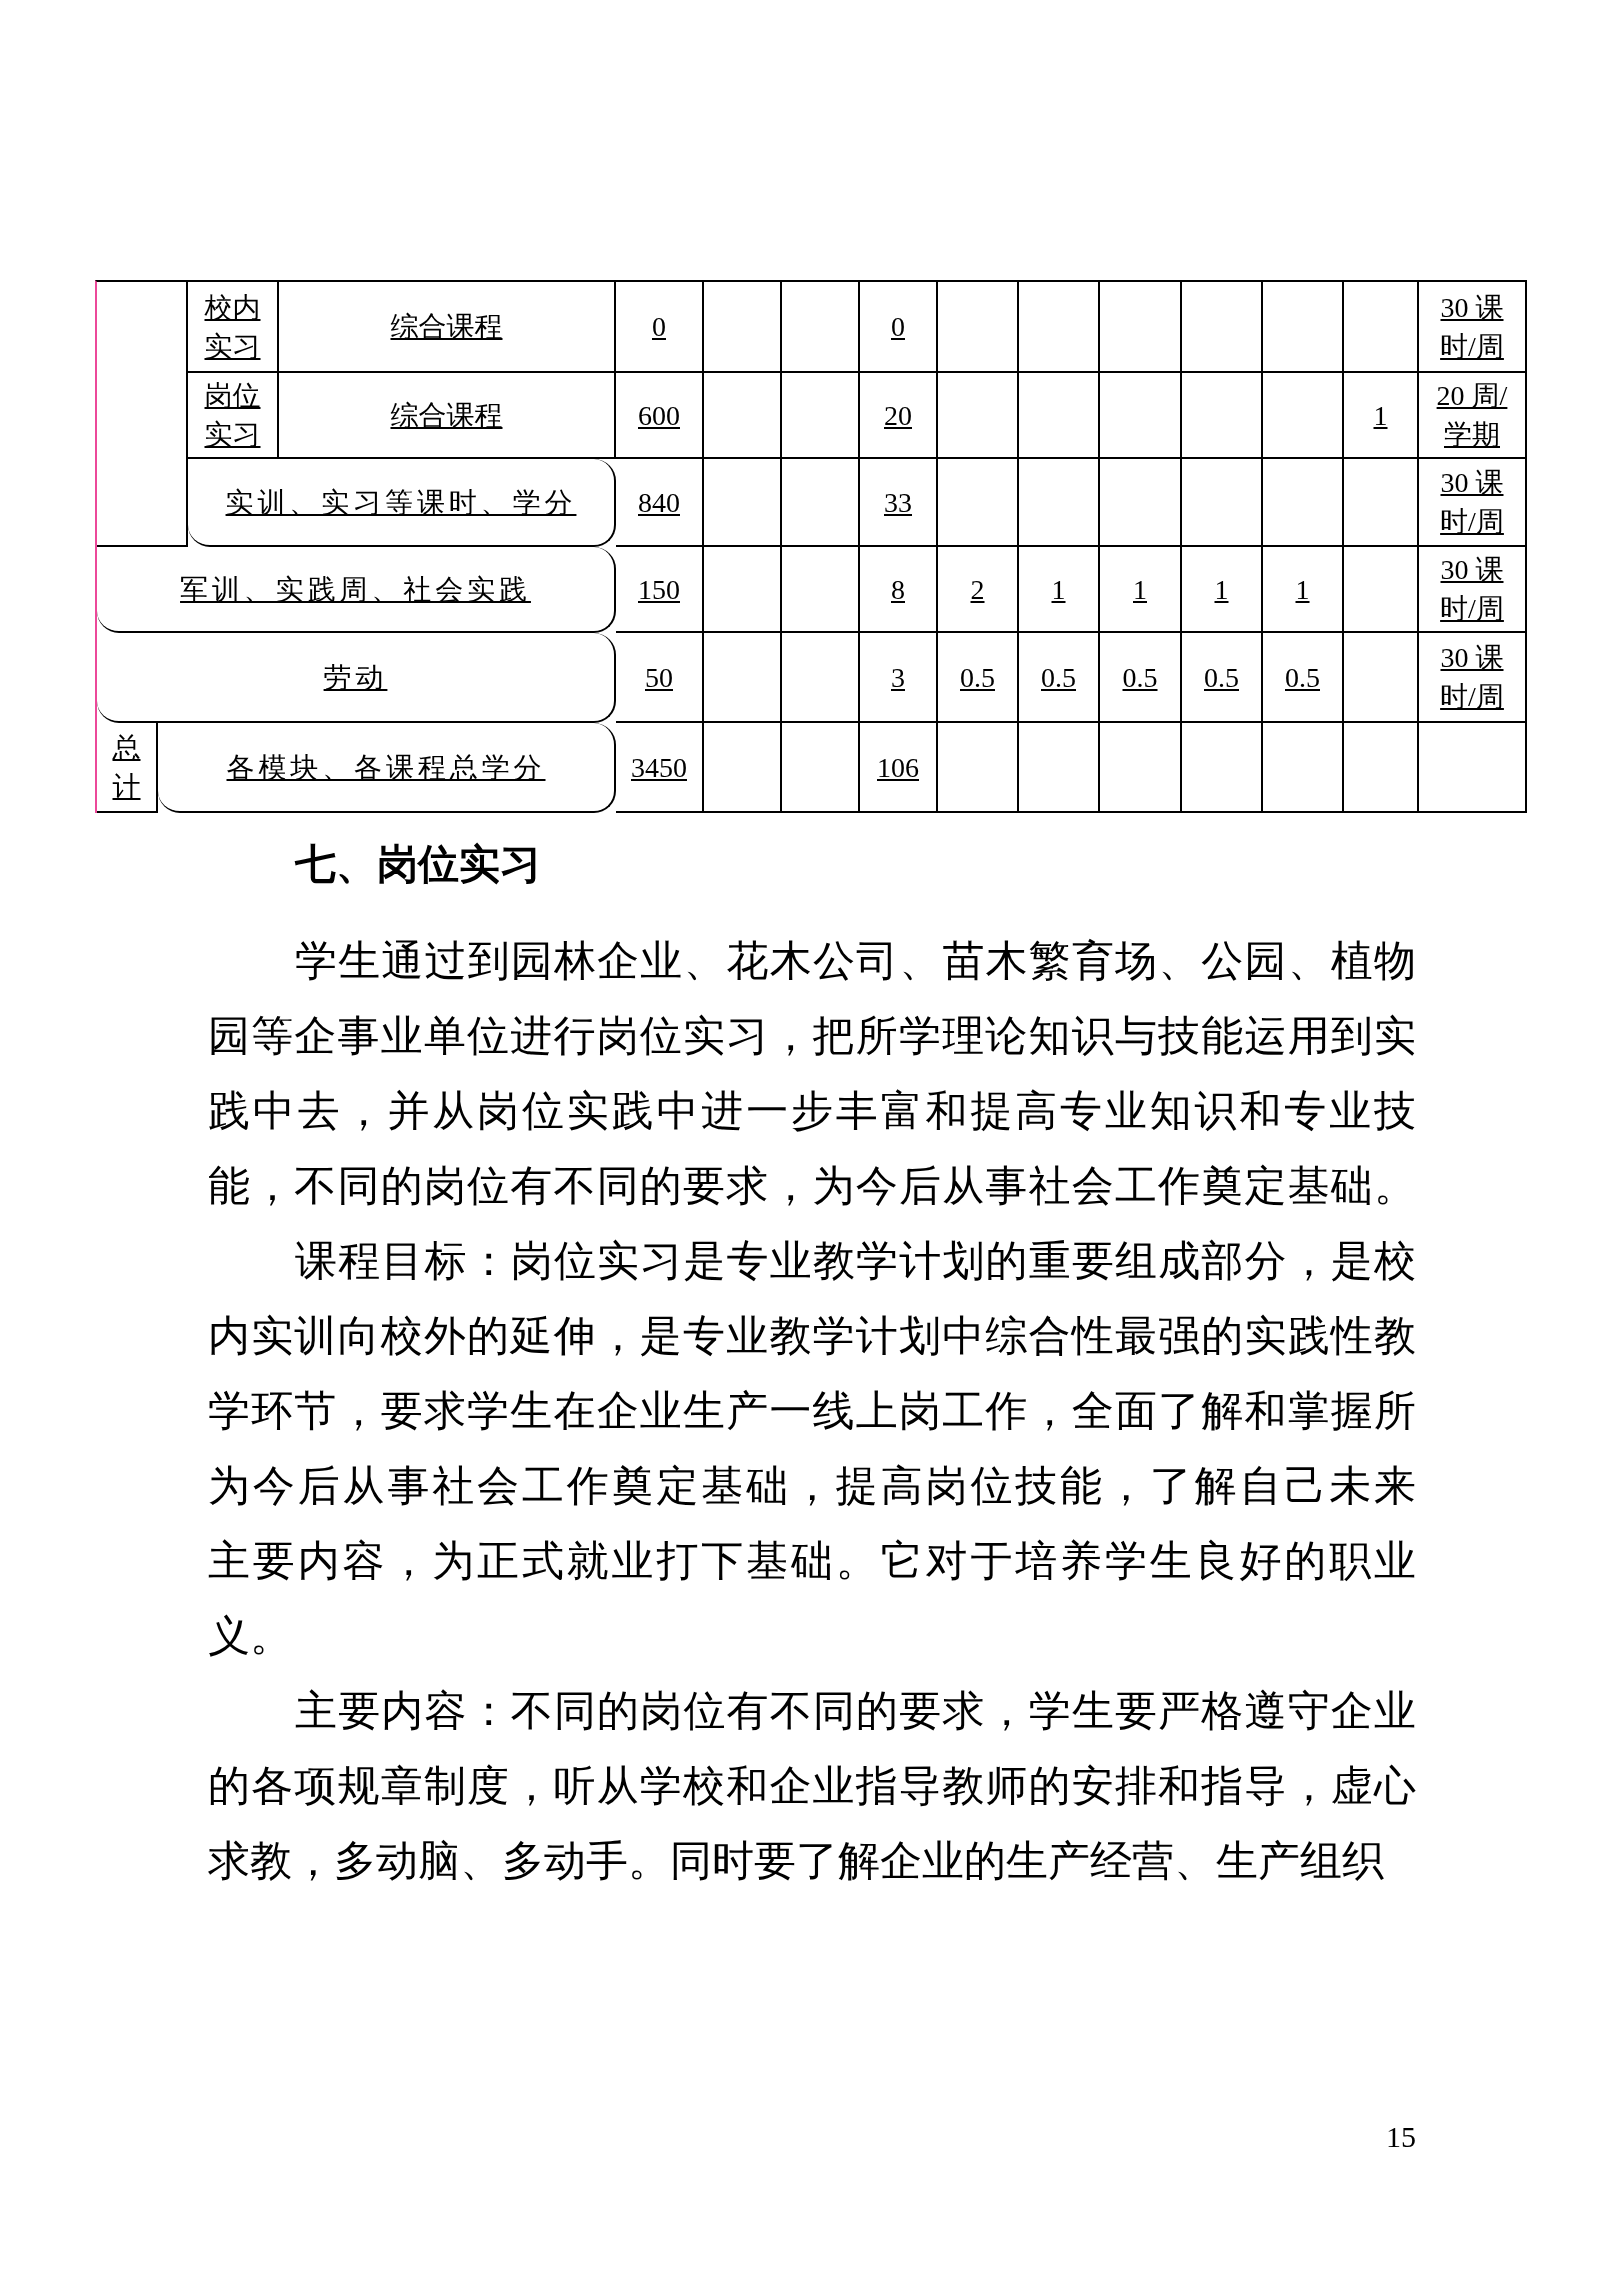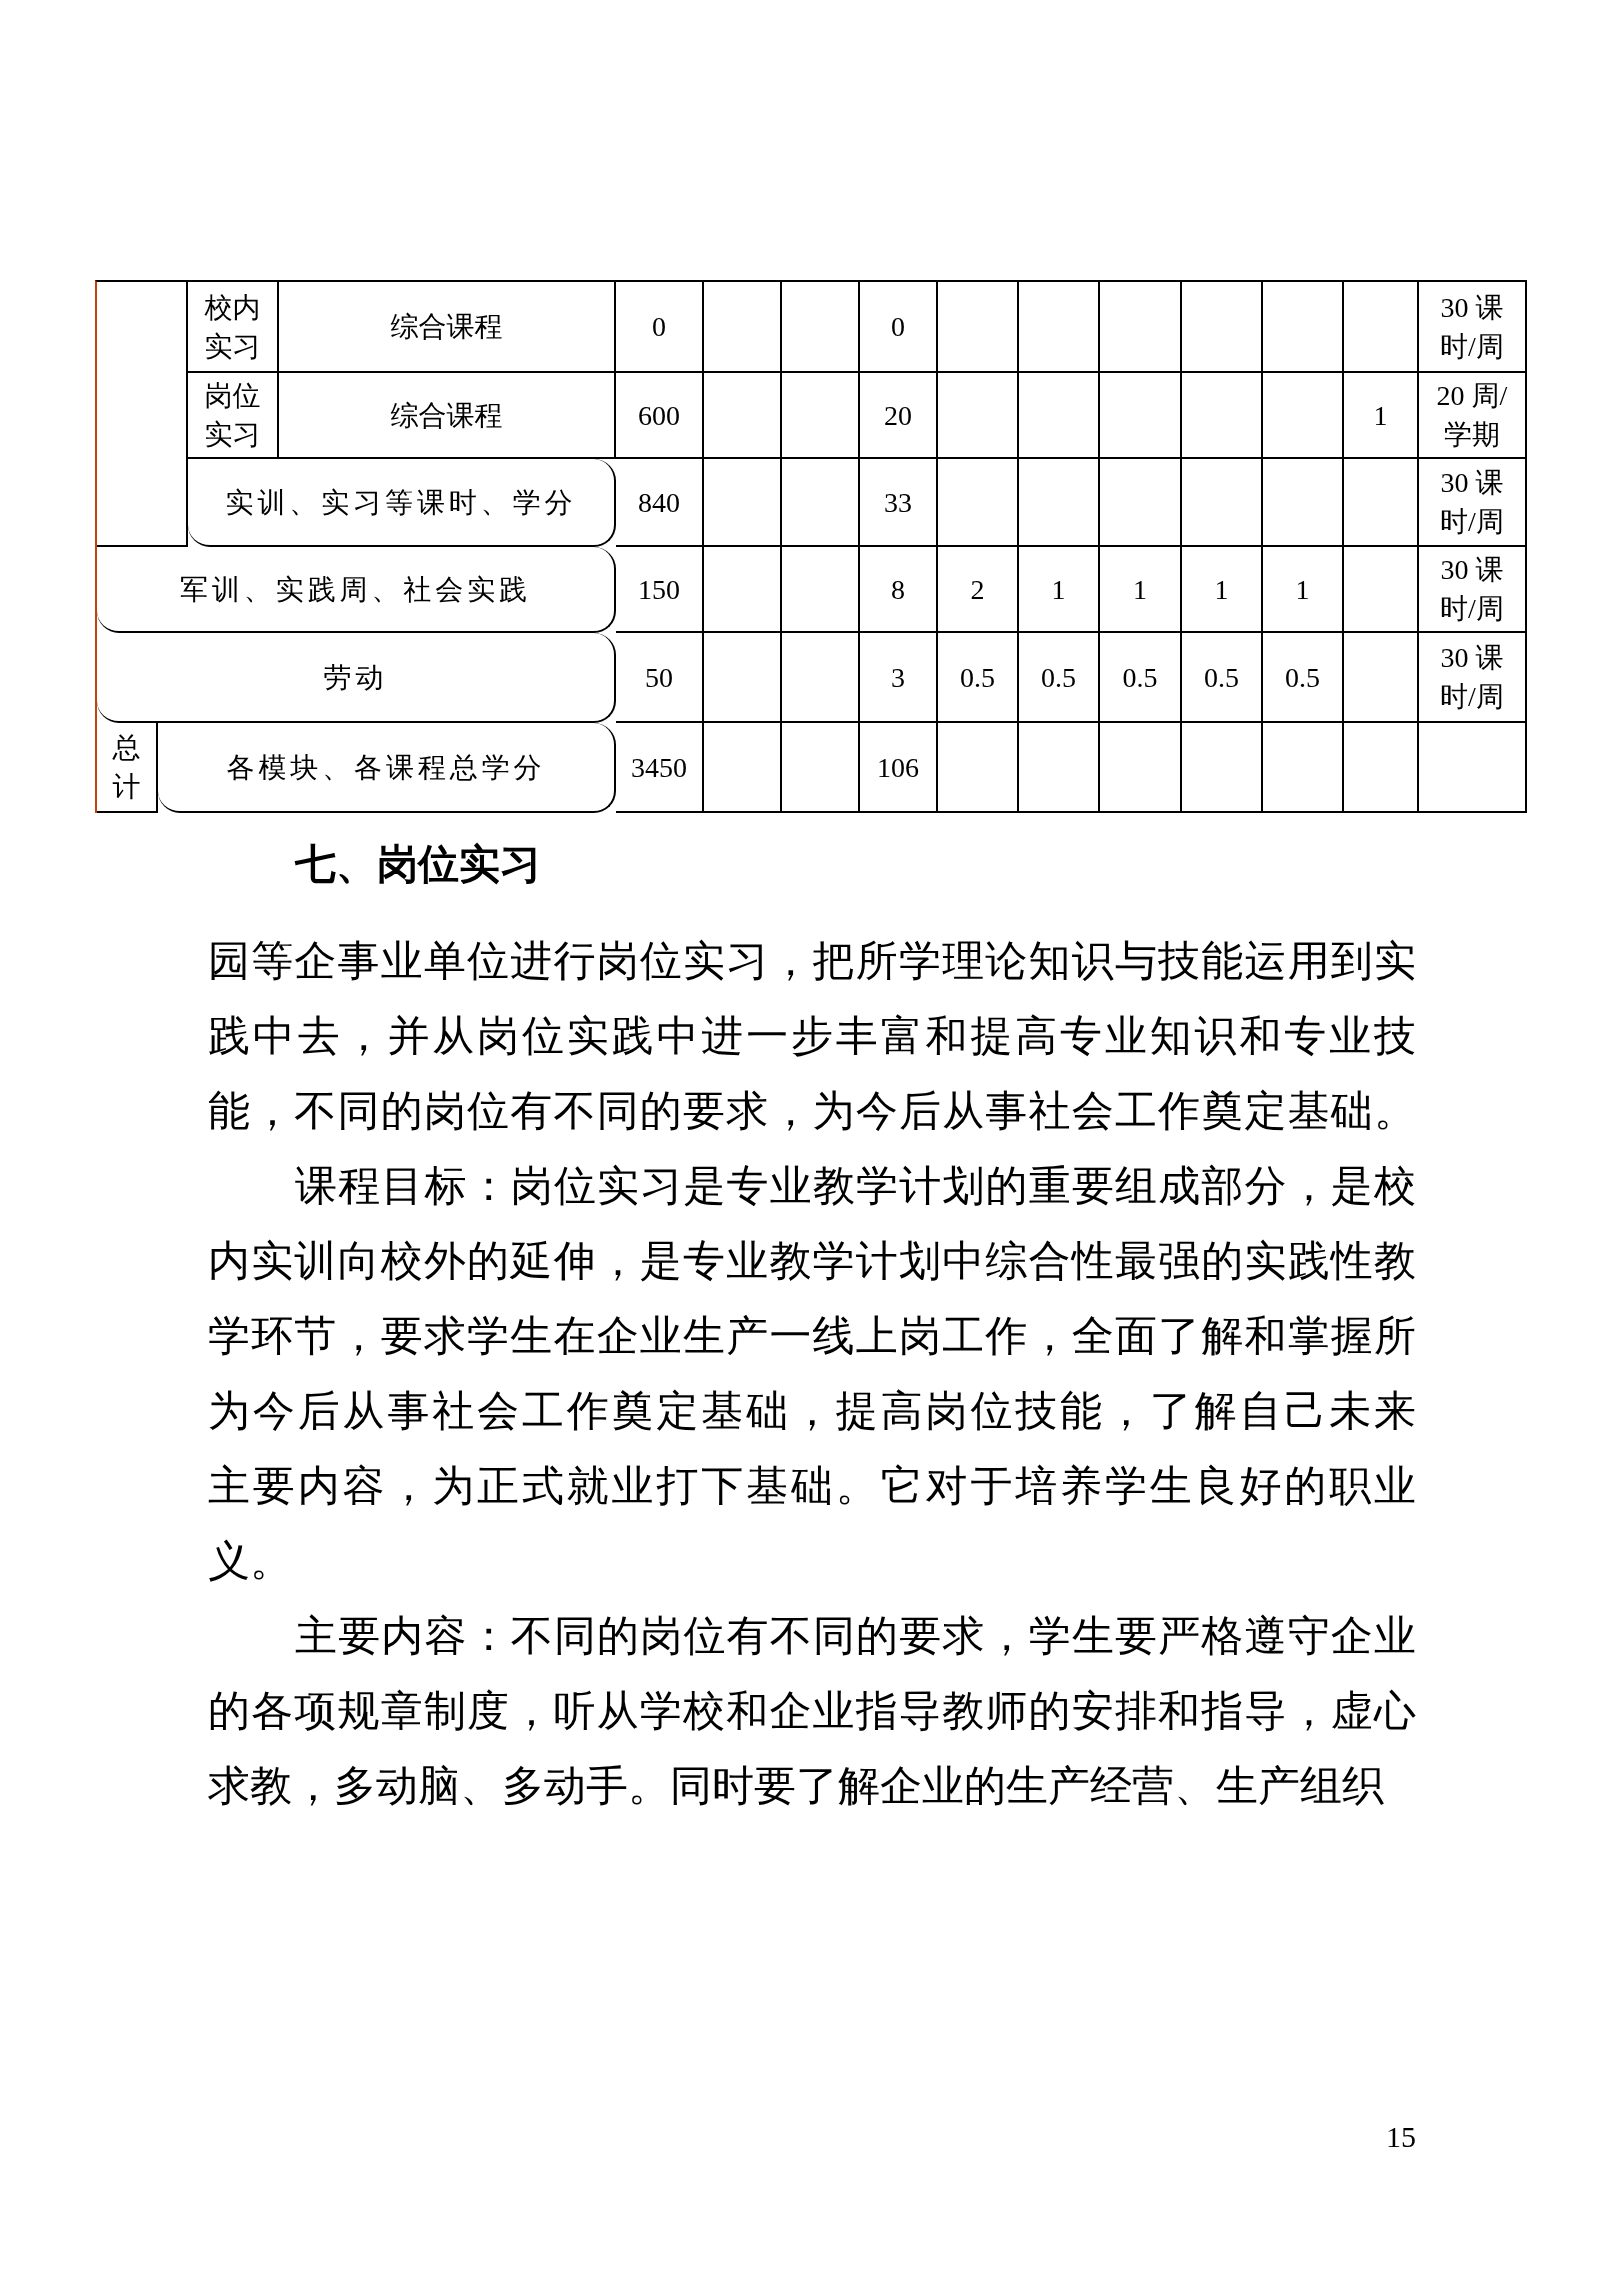--- a/index.html
+++ b/index.html
@@ -11,22 +11,23 @@
     color: #000000;
   }
   
   .doc-table {
     position: absolute;
     left: 95px; top: 280px;
     display: grid;
     grid-template-columns: 61px 30px 91px 337px 88px 78px 78px 78px 81px 81px 82px 81px 81px 75px 108px;
     grid-template-rows: 91px 86px 88px 86px 90px 90px;
     border-top: 2px solid #000;
-    border-left: 2px solid #c2410c;
+    border-left: 2px solid #ec4899;
     box-sizing: border-box;
+    text-decoration: underline;
   }
   .cell {
     border-right: 2px solid #000;
     border-bottom: 2px solid #000;
     box-sizing: border-box;
     display: flex;
     align-items: center;
     justify-content: center;
     text-align: center;
     white-space: pre-line;
@@ -166,20 +167,21 @@
   <div class="cell" style="grid-column:11/12;grid-row:6/7"></div>
   <div class="cell" style="grid-column:12/13;grid-row:6/7"></div>
   <div class="cell" style="grid-column:13/14;grid-row:6/7"></div>
   <div class="cell" style="grid-column:14/15;grid-row:6/7"></div>
   <div class="cell" style="grid-column:15/16;grid-row:6/7"></div>
 </div>
 
 <div class="section-heading">七、岗位实习</div>
 
 <div class="body-text">
+  <div class="line indent">学生通过到园林企业、花木公司、苗木繁育场、公园、植物</div>
   <div class="line">园等企事业单位进行岗位实习，把所学理论知识与技能运用到实</div>
   <div class="line">践中去，并从岗位实践中进一步丰富和提高专业知识和专业技</div>
   <div class="line">能，不同的岗位有不同的要求，为今后从事社会工作奠定基础。</div>
   <div class="line indent">课程目标：岗位实习是专业教学计划的重要组成部分，是校</div>
   <div class="line">内实训向校外的延伸，是专业教学计划中综合性最强的实践性教</div>
   <div class="line">学环节，要求学生在企业生产一线上岗工作，全面了解和掌握所</div>
   <div class="line">为今后从事社会工作奠定基础，提高岗位技能，了解自己未来</div>
   <div class="line">主要内容，为正式就业打下基础。它对于培养学生良好的职业</div>
   <div class="line short">义。</div>
   <div class="line indent">主要内容：不同的岗位有不同的要求，学生要严格遵守企业</div>

